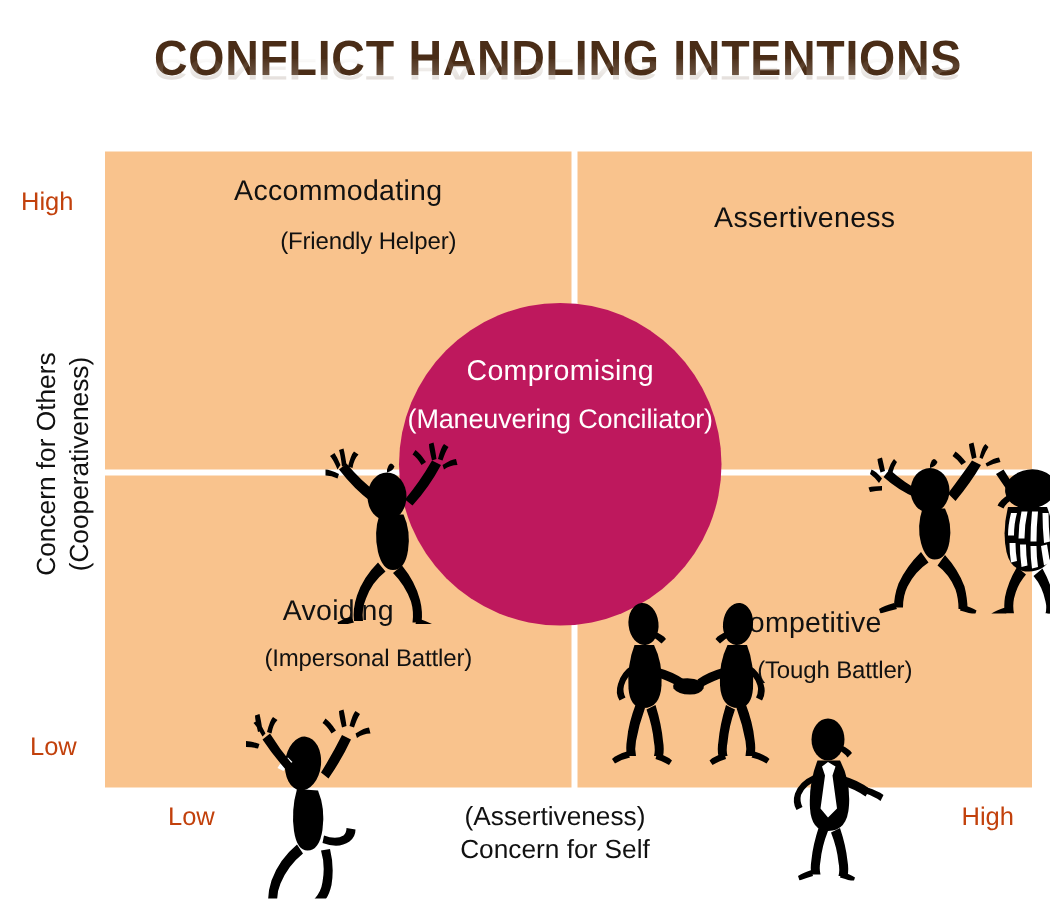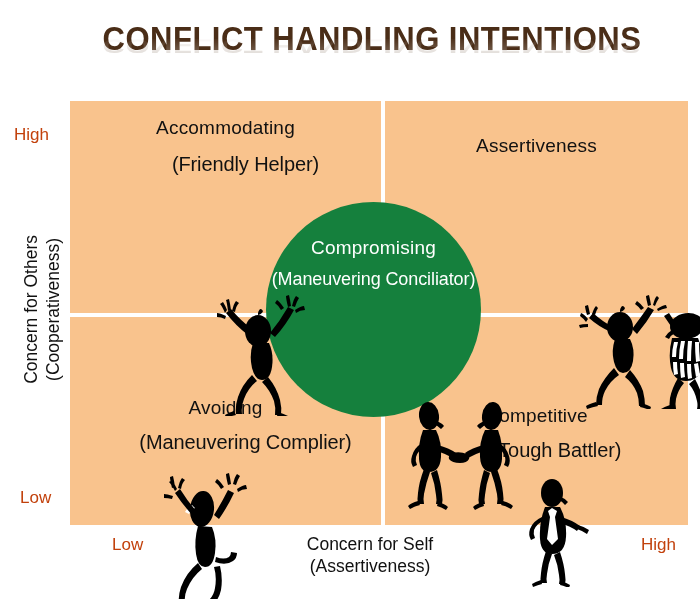--- a/index.html
+++ b/index.html
@@ -75,21 +75,21 @@
     width: 100%;
     left: 0;
     color: #111111;
   }
   .quad-title {
     font-size: 19px;
     font-weight: normal;
     letter-spacing: 0.2px;
   }
   .quad-sub {
-    font-size: 20px;
+    font-size: 16px;
     font-weight: normal;
     letter-spacing: -0.1px;
     padding-left: 40px;
   }
 
   
   #label-accommodating { top: 16px; }
   #label-accommodating .quad-sub { margin-top: 14px; }
 
   #label-collaborating { top: 34px; }
@@ -102,21 +102,21 @@
   #label-competitive .quad-sub { margin-top: 12px; }
 
   
   #center-circle {
     position: absolute;
     left: 196px;
     top: 101px;
     width: 215px;
     height: 215px;
     border-radius: 50%;
-    background: #15803d;
+    background: #be185d;
     z-index: 4;
   }
   #label-compromising {
     position: absolute;
     top: 35px;
     width: 100%;
     text-align: center;
     color: #ffffff;
     z-index: 6;
   }
@@ -196,21 +196,21 @@
 
   <div class="quadrant" id="quad-collaborating">
     <div class="quad-label" id="label-collaborating">
       <div class="quad-title">Assertiveness</div>
     </div>
   </div>
 
   <div class="quadrant" id="quad-avoiding">
     <div class="quad-label" id="label-avoiding">
       <div class="quad-title">Avoiding</div>
-      <div class="quad-sub">(Maneuvering Complier)</div>
+      <div class="quad-sub">(Impersonal Battler)</div>
     </div>
   </div>
 
   <div class="quadrant" id="quad-competitive">
     <div class="quad-label" id="label-competitive">
       <div class="quad-title">Competitive</div>
       <div class="quad-sub">(Tough Battler)</div>
     </div>
   </div>
 
@@ -357,15 +357,15 @@
 <div class="axis-text" id="y-low">Low</div>
 <div class="axis-text" id="x-low">Low</div>
 <div class="axis-text" id="x-high">High</div>
 
 <div id="y-axis-title">
   <div>Concern for Others</div>
   <div>(Cooperativeness)</div>
 </div>
 
 <div id="x-axis-title">
+  <div>(Assertiveness)</div>
   <div>Concern for Self</div>
-  <div>(Assertiveness)</div>
 </div>
 
 </body></html>

